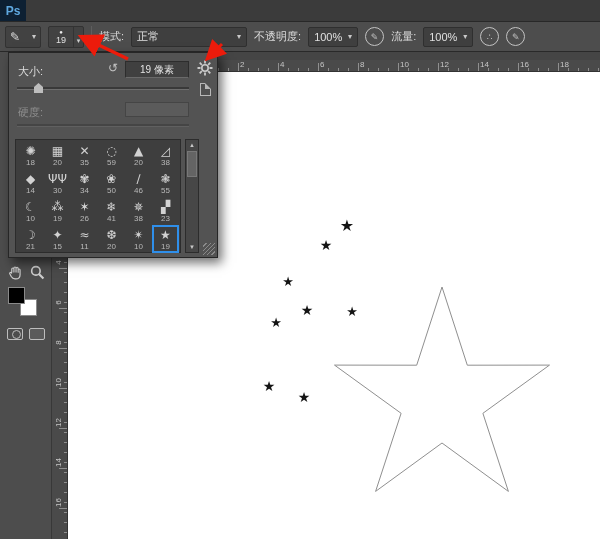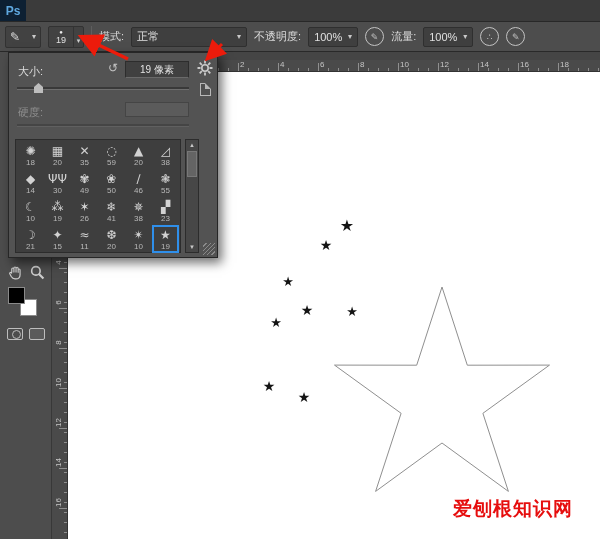--- a/index.html
+++ b/index.html
@@ -292,21 +292,20 @@
       <div class="vtick major" style="top: 396px;"></div>
       <div class="vlabel" style="top: 386px;">14</div>
       <div class="vtick major" style="top: 436px;"></div>
       <div class="vlabel" style="top: 426px;">16</div>
     </div>
 
   <div class="canvas">
     <svg class="bigstar-svg">
       <polygon fill="none" stroke-width="1" points="374.0,215.0 399.3,293.2 481.5,293.1 414.9,341.3 440.4,419.4 374.0,371.0 307.6,419.4 333.1,341.3 266.5,293.1 348.7,293.2" stroke="#8f8f8f"></polygon>
     </svg>
-    <div class="watermark">爱刨根知识网</div>
   <div class="small-star" style="left: 279px; top: 154px; font-size: 16px;">★</div>
       <div class="small-star" style="left: 258px; top: 173px; font-size: 14px;">★</div>
       <div class="small-star" style="left: 220px; top: 209px; font-size: 13px;">★</div>
       <div class="small-star" style="left: 239px; top: 238px; font-size: 14px;">★</div>
       <div class="small-star" style="left: 284px; top: 239px; font-size: 13px;">★</div>
       <div class="small-star" style="left: 208px; top: 250px; font-size: 13px;">★</div>
       <div class="small-star" style="left: 201px; top: 314px; font-size: 14px;">★</div>
       <div class="small-star" style="left: 236px; top: 325px; font-size: 14px;">★</div>
     </div>
 
@@ -356,21 +355,21 @@
         <div class="brush-cell">
           <div class="bglyph">◆</div>
           <div class="bsize">14</div>
         </div>
         <div class="brush-cell">
           <div class="bglyph">ΨΨ</div>
           <div class="bsize">30</div>
         </div>
         <div class="brush-cell">
           <div class="bglyph">✾</div>
-          <div class="bsize">49</div>
+          <div class="bsize">34</div>
         </div>
         <div class="brush-cell">
           <div class="bglyph">❀</div>
           <div class="bsize">50</div>
         </div>
         <div class="brush-cell">
           <div class="bglyph">∕</div>
           <div class="bsize">46</div>
         </div>
         <div class="brush-cell">

